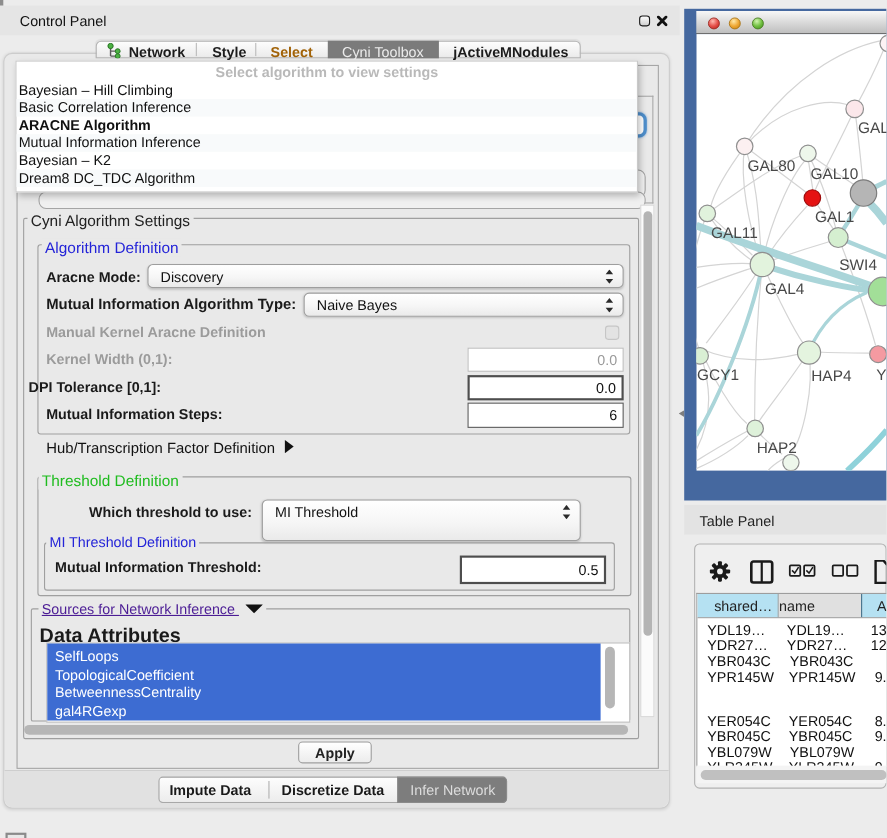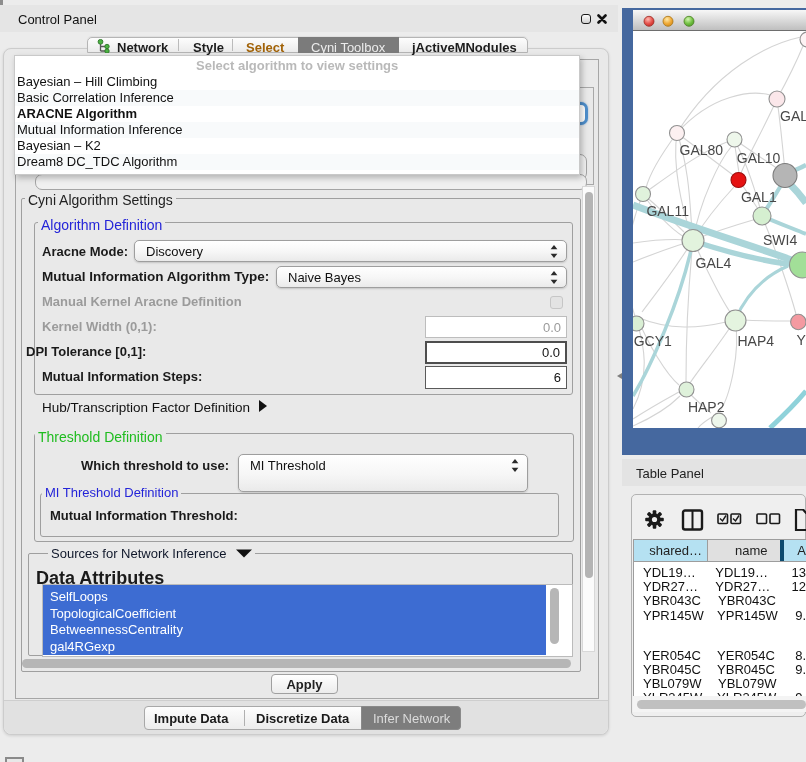--- a/index.html
+++ b/index.html
@@ -112,23 +112,26 @@
     <svg class="spin" width="8" height="13" viewBox="0 0 8 13">
         <path d="M4 0 L7.4 4.3 L0.6 4.3 Z" fill="#2a2a2a"></path>
         <path d="M4 13 L7.4 8.7 L0.6 8.7 Z" fill="#2a2a2a"></path>
       </svg>
   </div>
 
   <div class="abs group" style="left:40px; top:493px; width:519px; height:44px;"></div>
   <div class="abs" style="left:42px; top:485px; background:#e9e9e9; padding:0 3px; font-size:13px; color:#2424d8;">MI Threshold Definition</div>
 
   <div class="abs lbl" style="left:50px; top:508px;">Mutual Information Threshold:</div>
+  <div class="field" style="left:418px; top:505px; width:133px; height:26px; border:2px solid #4e4e4e;">
+      <span class="fval" style="top:4px;">0.5</span>
+    </div>
 
   <div class="abs group" style="left:28px; top:553px; width:545px; height:103px; border-radius:2px;"></div>
-  <div class="abs" style="left:48px; top:546px; background:#e9e9e9; padding:0 3px; font-size:13px; color:#0f172a;">Sources for Network Inference
+  <div class="abs" style="left:35px; top:546px; background:#e9e9e9; padding:0 3px; font-size:13px; color:#4c1d95;text-decoration:underline;">Sources for Network Inference
     <svg width="16" height="9" viewBox="0 0 16 9" style="margin-left:6px;">
         <path d="M0 0.5 L16 0.5 L8 8.5 Z" fill="#111"></path>
       </svg>
   </div>
 
   <div class="abs lbl" style="left:36px; top:568px; font-size:18px;">Data Attributes</div>
 
   <div class="abs" style="left:42px; top:584px; width:531px; height:73px; background:#fff; border:1px solid #bbb;"></div>
   <div class="abs" style="left:43px; top:585px; width:503px; height:70px; background:#3d6cd2;"></div>
   <div class="abs" style="left:50px; top:589px; font-size:13px; color:#fff; line-height:16.6px;">SelfLoops<br>TopologicalCoefficient<br>BetweennessCentrality<br>gal4RGexp</div>
@@ -320,21 +323,21 @@
       <rect x="112" y="5" width="9.5" height="9.5" rx="1"></rect>
       <rect x="125" y="5" width="9.5" height="9.5" rx="1"></rect>
     </g>
 
     <path d="M151 0.5 L158 0.5 L162 5 L162 21 L151 21 Z" fill="none" stroke="#1a1a1a" stroke-width="2.2"></path>
   </svg>
 
   <div class="abs" style="left:633px; top:539px; width:173px; height:158px; background:#fff; border-left:1px solid #9d9d9d; border-top:1px solid #9d9d9d; overflow:hidden;">
     <div style="display:flex; height:22px; font-size:13px; color:#222; border-bottom:1px solid #9d9d9d;">
       <div style="width:75px; background:#b5e1f2; border-right:1px solid #9d9d9d; text-align:center; line-height:21px; padding-left:10px;">shared…</div>
-      <div style="width:77px; background:#e0e0e0; border-right:4px solid #0c4a6e; text-align:center; line-height:21px; padding-left:14px;">name</div>
+      <div style="width:77px; background:#e0e0e0; border-right:1px solid #0c4a6e; text-align:left; line-height:21px; ">name</div>
       <div style="flex:1; background:#b5e1f2; line-height:21px; padding-left:13px;">A</div>
     </div>
     <div style="font-size:13px; color:#111; margin-top:4px;">
       <div style="display:flex; height:14.2px; line-height:14.1px;">
           <div style="width:75px; padding-left:9px;">YDL19…</div>
           <div style="width:78px; padding-left:9px;">YDL19…</div>
           <div style="padding-left:10px;">13</div>
         </div>
       <div style="display:flex; height:14.2px; line-height:14.1px;">
           <div style="width:75px; padding-left:9px;">YDR27…</div>

